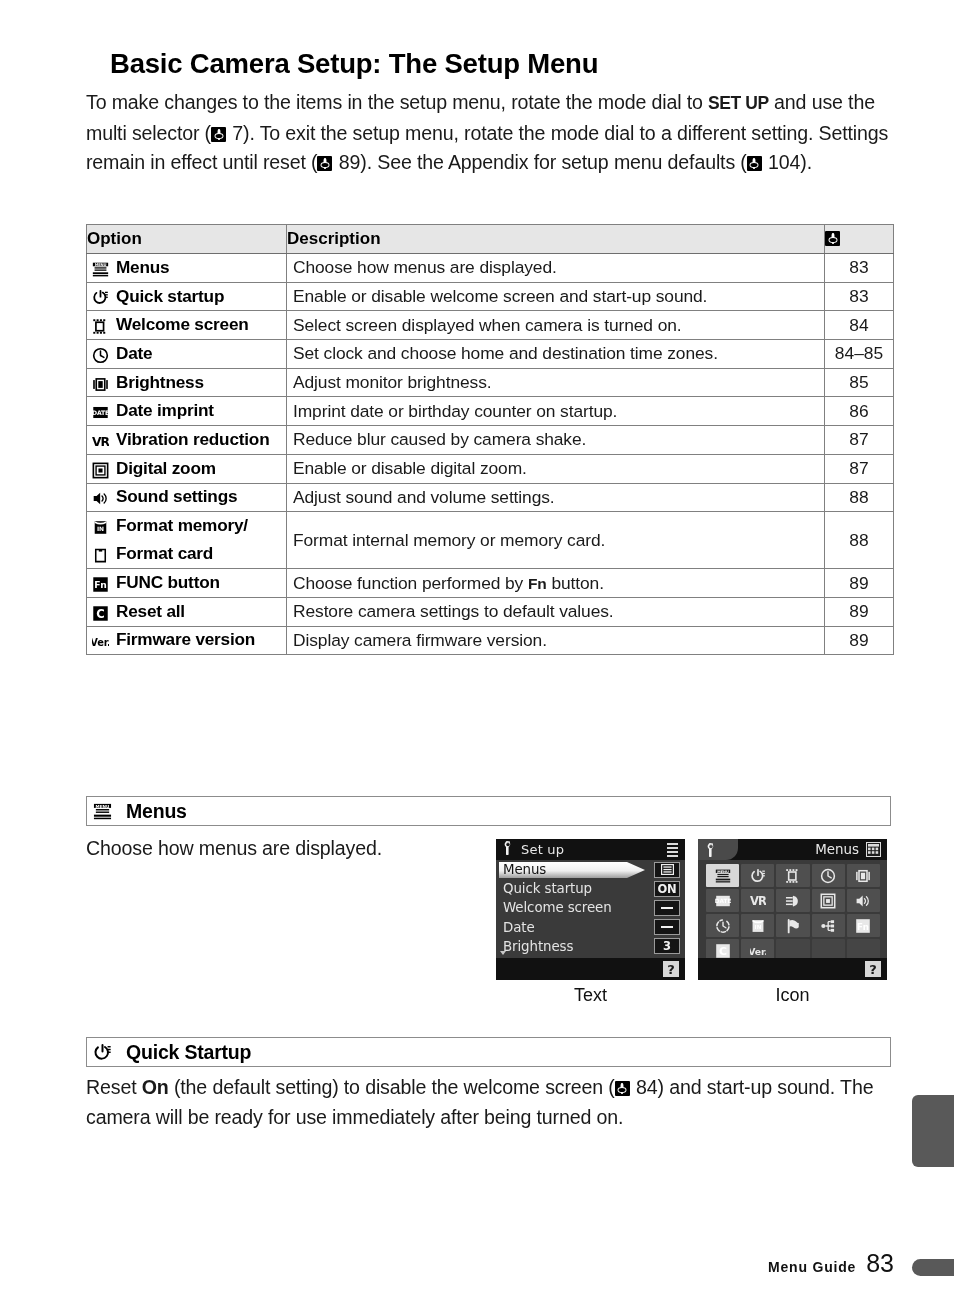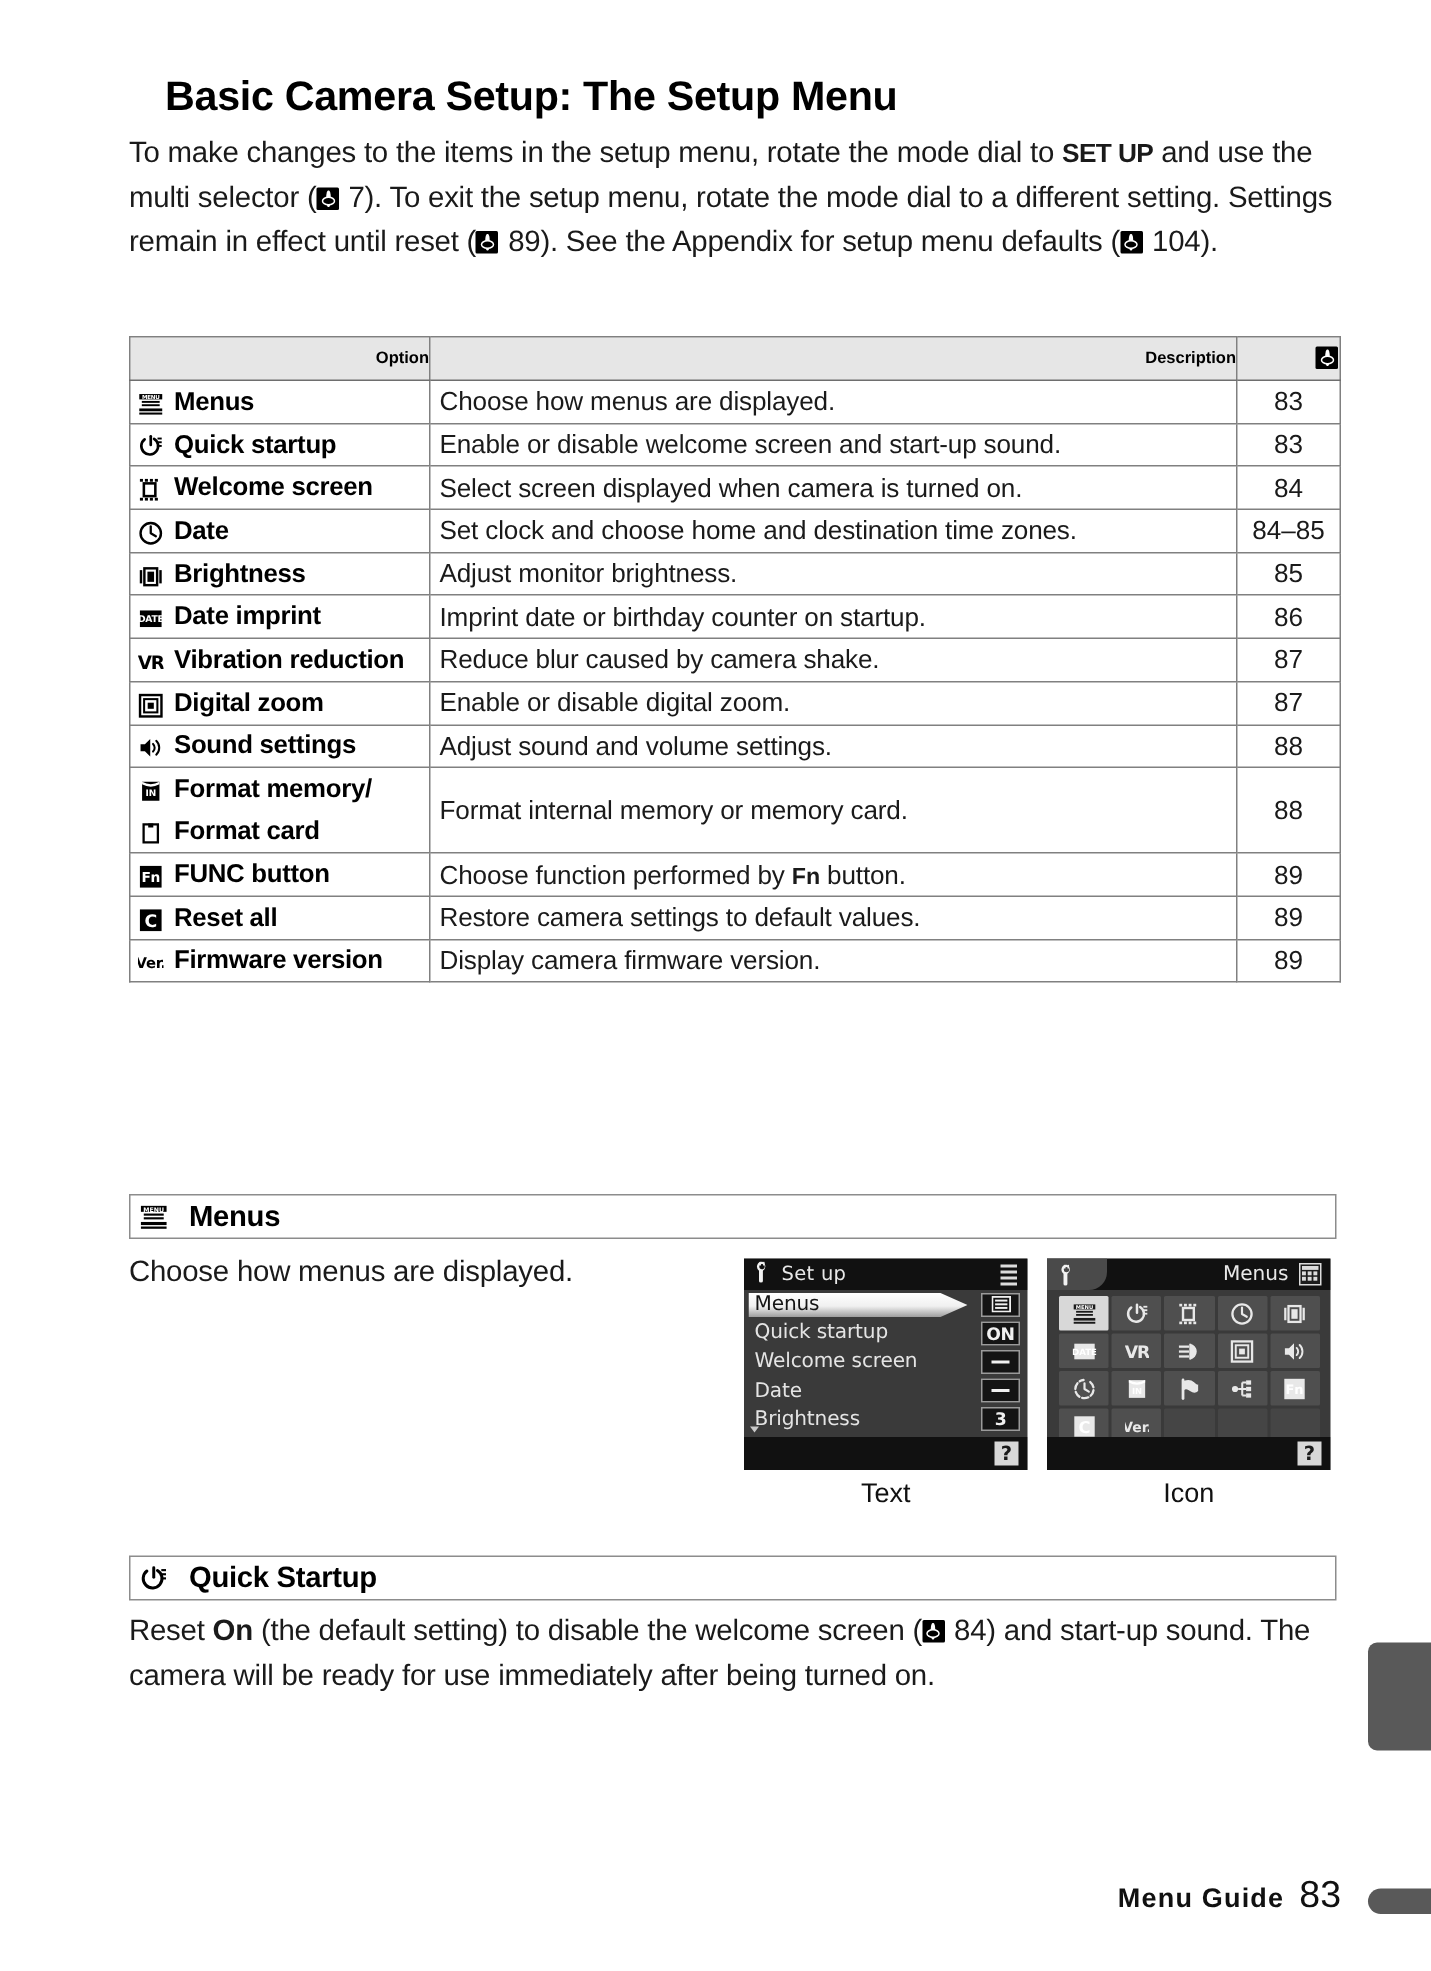--- a/index.html
+++ b/index.html
@@ -95,23 +95,23 @@
   .setup-table col.c-pg   { width: 69px; }
 
   .setup-table th, .setup-table td {
     border: 1px solid #808080;
     padding: 0;
     vertical-align: middle;
   }
   .setup-table thead th {
     background: #e6e6e6;
     height: 28px;
-    font-size: 11px;
+    font-size: 17px;
     font-weight: bold;
-    text-align: right;
+    text-align: left;
     border-bottom: 1.5px solid #6e6e6e;
   }
   .setup-table tbody tr { height: 28.7px; }
   .setup-table td.opt {
     padding-left: 3px;
     font-weight: bold;
     font-size: 17.2px;
     letter-spacing: -0.2px;
     white-space: nowrap;
   }
@@ -357,21 +357,21 @@
 
   
   .footer {
     position: absolute;
     right: 60px;
     bottom: 36px;
     display: flex;
     align-items: baseline;
   }
   .footer .fl {
-    font-size: 18px;
+    font-size: 14px;
     font-weight: bold;
     letter-spacing: 0.8px;
     color: #111;
   }
   .footer .fp {
     font-size: 25px;
     margin-left: 10px;
     color: #111;
   }
   .tab-marker {

